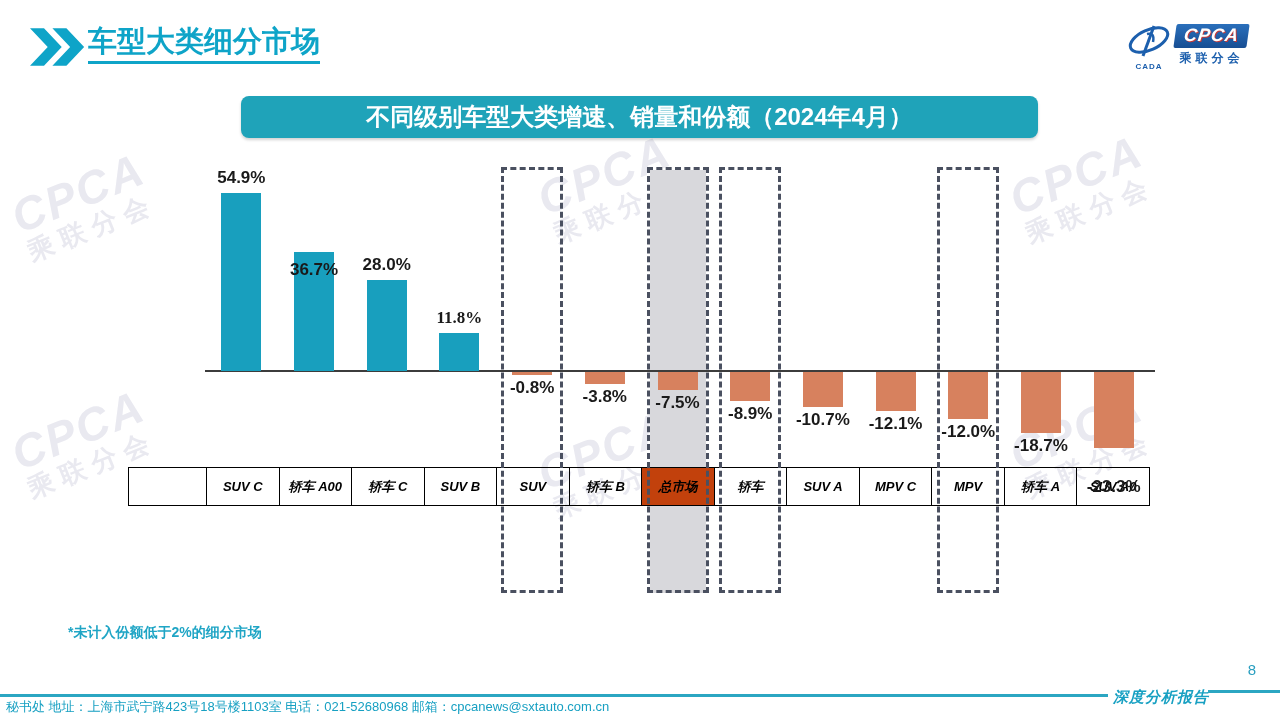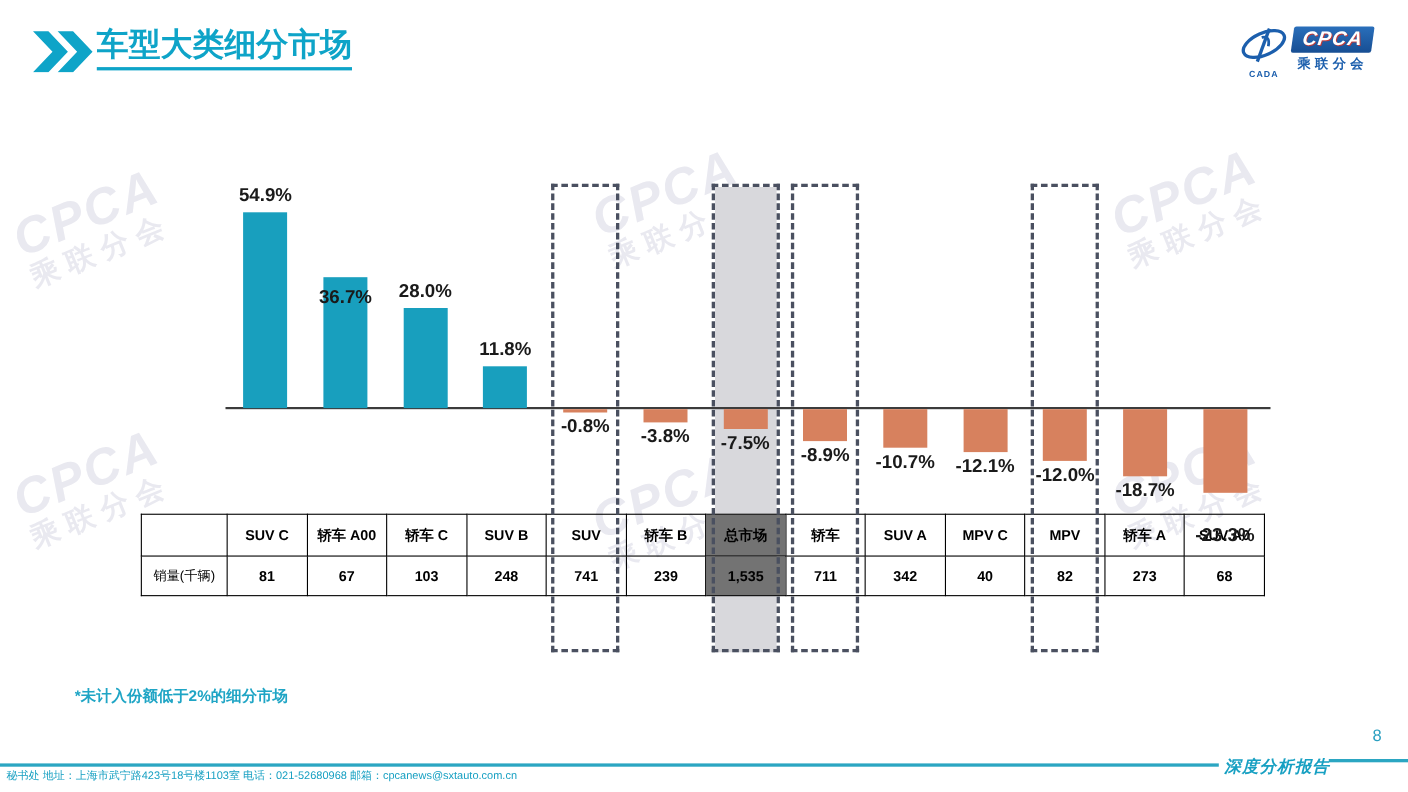--- a/index.html
+++ b/index.html
@@ -38,28 +38,28 @@
   .bar.neg{background:#d7815e;}
   .bar-label{position:absolute;z-index:4;width:96px;text-align:center;font-size:17px;font-weight:700;
       color:#1a1a1a;letter-spacing:0px;}
   .hl-box{position:absolute;z-index:5;border:3px dashed #4a5060;pointer-events:none;}
   
   .tbl-wrap{position:absolute;left:128px;top:467px;z-index:2;}
   table.dt{border-collapse:collapse;table-layout:fixed;width:1022px;}
   table.dt td,table.dt th{border:1.5px solid #000;text-align:center;vertical-align:middle;
       padding:0;overflow:hidden;white-space:nowrap;background:transparent;}
   table.dt tr.hrow{height:38px;} table.dt tr.vrow{height:36px;}
-  table.dt th{font-size:13px;font-weight:700;color:#000;}
+  table.dt th{font-size:13px;font-weight:700;color:#000;font-style:italic;}
   table.dt td{font-size:13px;font-weight:700;color:#000;}
   table.dt td.rlabel{font-size:12px;font-weight:400;}
-  table.dt .hl{background:#737373;}
+  table.dt .hl{background:#c2410c;}
   
   .fnote{position:absolute;left:68px;color:#1fa5c5;font-size:14px;font-weight:700;z-index:6;}
   .rule{position:absolute;background:#2ba6c2;z-index:6;}
-  .footer-text{position:absolute;left:6px;top:698px;font-size:10px;color:#17a0c2;z-index:6;}
+  .footer-text{position:absolute;left:6px;top:698px;font-size:13px;color:#17a0c2;z-index:6;}
   .report-label{position:absolute;left:1113px;top:688px;font-size:15px;font-weight:700;font-style:italic;
       color:#17a0c2;z-index:6;font-family:"Liberation Serif","DejaVu Serif",serif;letter-spacing:1px;}
   .page-num{position:absolute;left:1240px;top:661px;font-size:15px;color:#2a9fc0;z-index:6;width:24px;text-align:center;}
 </style>
 </head>
 <body>
 
 <div class="slide">
 
   <div id="wm-layer">
@@ -107,36 +107,37 @@
         <path d="M20 10 q8 -2 6 8" stroke="#1c5fad" stroke-width="2.5" fill="none"></path>
       </svg>
       <div class="logo-cada">CADA</div>
     </div>
     <div class="logo-right">
       <div class="logo-cpca">CPCA</div>
       <div class="logo-sub">乘联分会</div>
     </div>
   </div>
 
+  <div class="banner">不同级别车型大类增速、销量和份额（2024年4月）</div>
 
   <div id="chart-layer">
     <div class="axis"></div>
   <div class="hl-box" style="left: 501.115px; top: 167px; width: 56px; height: 420px;"></div>
       <div class="band" style="left: 649.5px; top: 170px; width: 56px; height: 423px; background: rgb(216, 216, 220);"></div>
       <div class="hl-box" style="left: 646.5px; top: 167px; width: 56px; height: 420px;"></div>
       <div class="hl-box" style="left: 719.192px; top: 167px; width: 56px; height: 420px;"></div>
       <div class="hl-box" style="left: 937.269px; top: 167px; width: 56px; height: 420px;"></div>
       <div class="bar pos" style="left: 221.346px; width: 40px; top: 193.014px; height: 177.986px;"></div>
       <div class="bar-label" style="left: 193.346px; top: 168.014px;">54.9%</div>
       <div class="bar pos" style="left: 294.038px; width: 40px; top: 252.019px; height: 118.981px;"></div>
       <div class="bar-label" style="left: 266.038px; top: 227.019px; margin-top: 33px;">36.7%</div>
       <div class="bar pos" style="left: 366.731px; width: 40px; top: 280.224px; height: 90.776px;"></div>
       <div class="bar-label" style="left: 338.731px; top: 255.224px;">28.0%</div>
       <div class="bar pos" style="left: 439.423px; width: 40px; top: 332.744px; height: 38.2556px;"></div>
-      <div class="bar-label" style="left: 411.423px; top: 307.744px;">11.8%</div>
+      <div class="bar-label" style="left: 411.423px; top: 307.744px; font-family: Liberation Serif, serif;">11.8%</div>
       <div class="bar neg" style="left: 512.115px; width: 40px; top: 372px; height: 2.5936px;"></div>
       <div class="bar-label" style="left: 484.115px; top: 377.594px;">-0.8%</div>
       <div class="bar neg" style="left: 584.808px; width: 40px; top: 372px; height: 12.3196px;"></div>
       <div class="bar-label" style="left: 556.808px; top: 387.32px;">-3.8%</div>
       <div class="bar neg" style="left: 657.5px; width: 40px; top: 372px; height: 17.831px;"></div>
       <div class="bar-label" style="left: 629.5px; top: 392.831px;">-7.5%</div>
       <div class="bar neg" style="left: 730.192px; width: 40px; top: 372px; height: 28.8538px;"></div>
       <div class="bar-label" style="left: 702.192px; top: 403.854px;">-8.9%</div>
       <div class="bar neg" style="left: 802.885px; width: 40px; top: 372px; height: 34.6894px;"></div>
       <div class="bar-label" style="left: 774.885px; top: 409.689px;">-10.7%</div>
@@ -162,36 +163,20 @@
             <th>SUV</th>
             <th>轿车 B</th>
             <th class="hl">总市场</th>
             <th>轿车</th>
             <th>SUV A</th>
             <th>MPV C</th>
             <th>MPV</th>
             <th>轿车 A</th>
             <th>SUV A0</th>
           </tr>
-          <tr class="vrow">
-            <td class="rlabel" style="width: 77px;">销量(千辆)</td>
-            <td>81</td>
-            <td>67</td>
-            <td>103</td>
-            <td>248</td>
-            <td>741</td>
-            <td>239</td>
-            <td class="hl">1,535</td>
-            <td>711</td>
-            <td>342</td>
-            <td>40</td>
-            <td>82</td>
-            <td>273</td>
-            <td>68</td>
-          </tr>
         </tbody>
     </table>
   </div>
 
   <div class="fnote" style="top:624px">*未计入份额低于2%的细分市场</div>
 
   <div class="rule" style="left:0;top:694px;width:1108px;height:3px;"></div>
   <div class="footer-text">秘书处   地址：上海市武宁路423号18号楼1103室   电话：021-52680968    邮箱：cpcanews@sxtauto.com.cn</div>
   <div class="report-label">深度分析报告</div>
   <div class="rule" style="left:1208px;top:690px;width:72px;height:3px;"></div>

